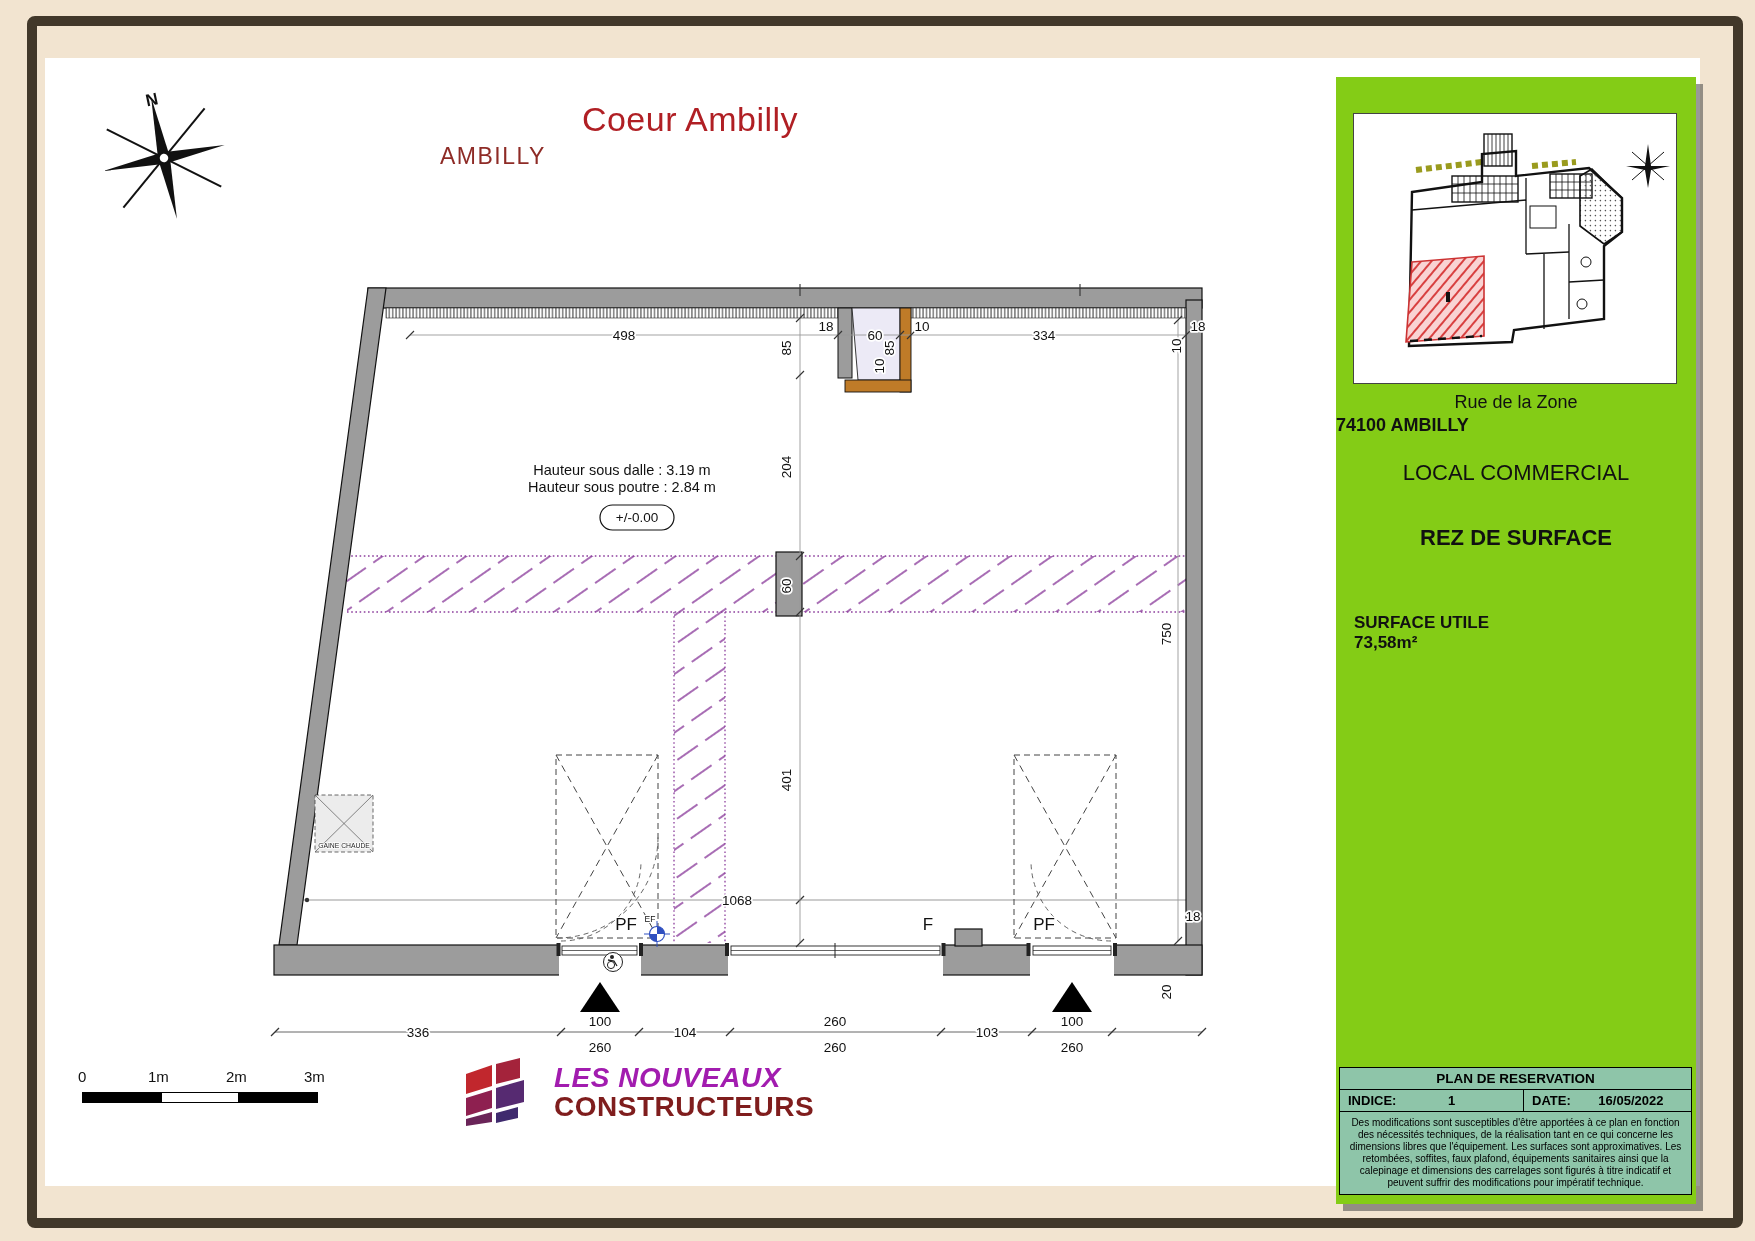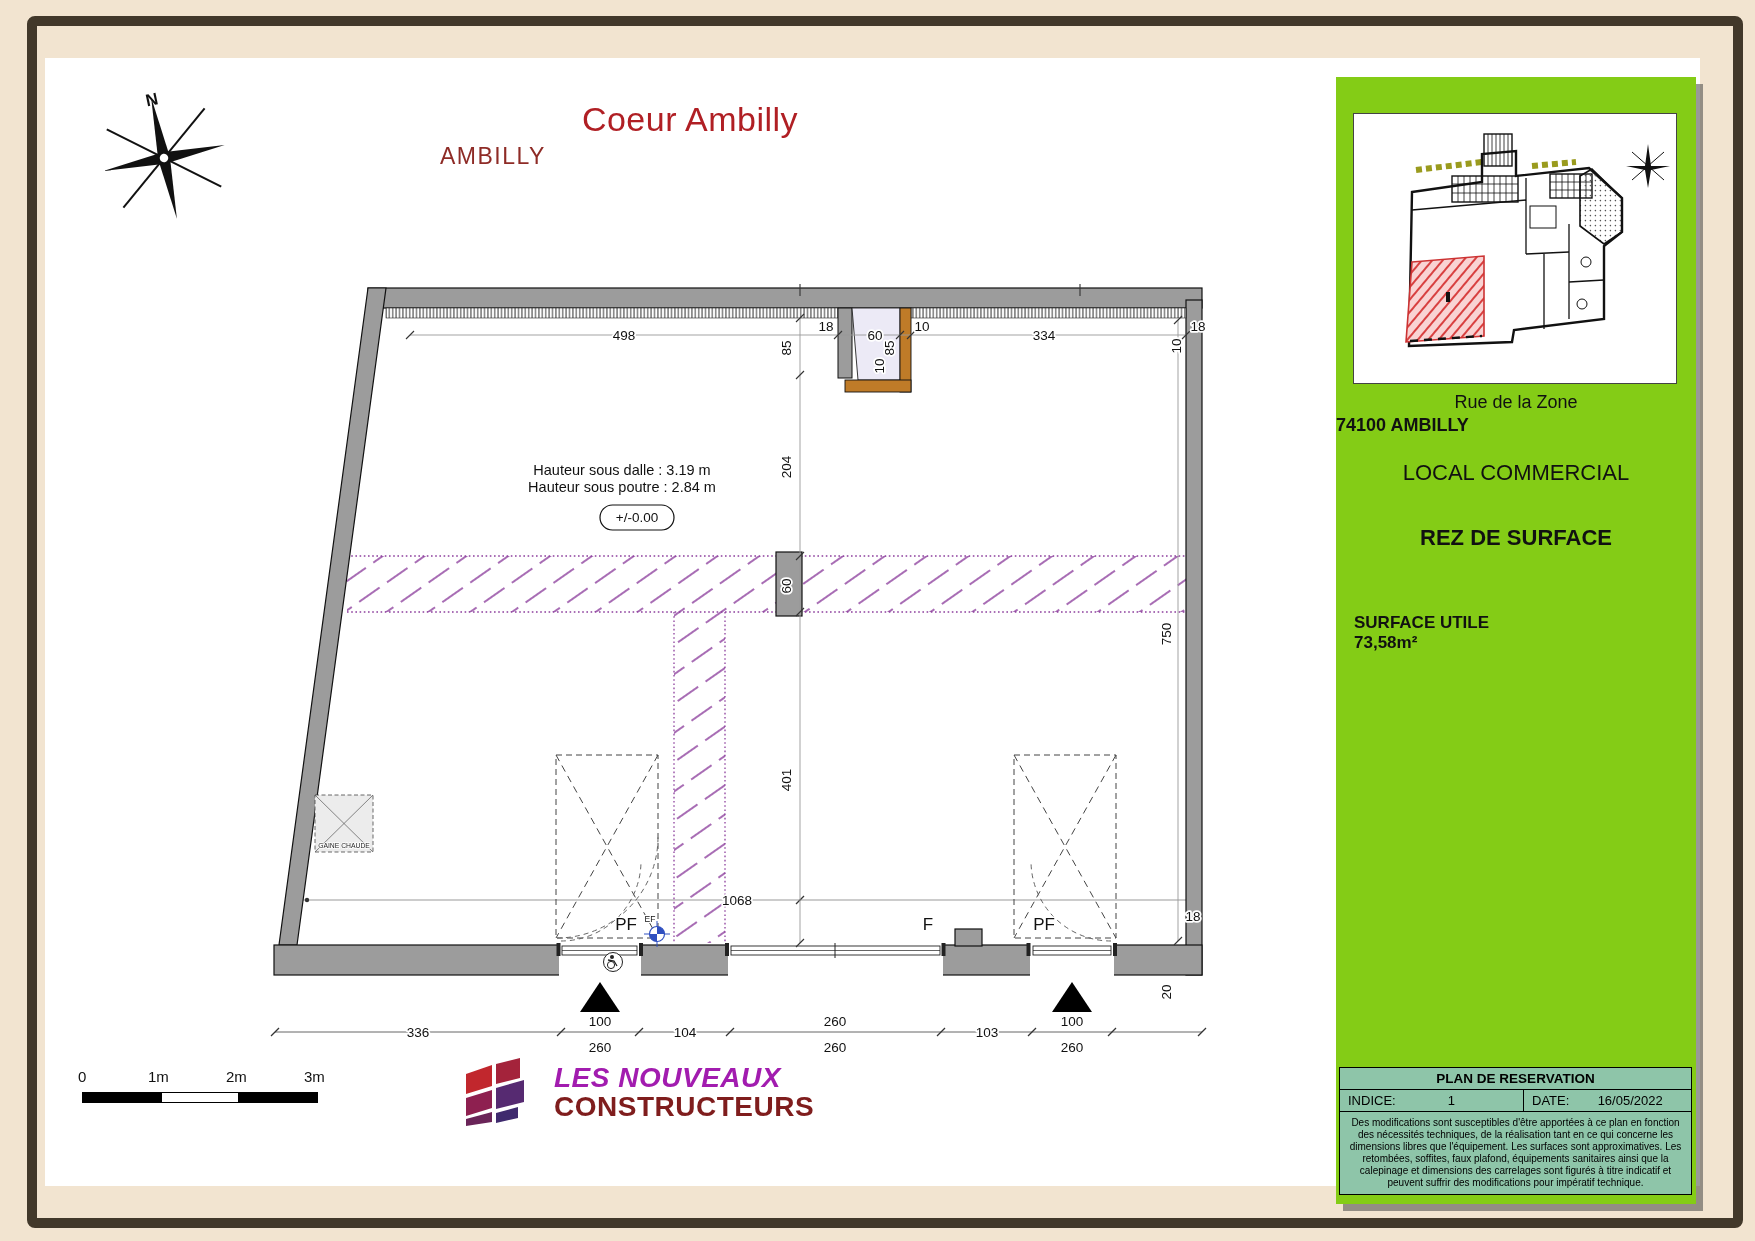--- a/index.html
+++ b/index.html
@@ -11,21 +11,21 @@
   
   .sidebar{position:absolute;left:1336px;top:55px;width:360px;height:1127px;background:#84cc16;box-shadow:7px 7px 0 rgba(70,70,70,.55);margin-top:22px;}
   .keyplan{position:absolute;left:17px;top:36px;width:322px;height:269px;background:#fff;border:1px solid #444;}
   .addr1{position:absolute;left:0;top:315px;width:100%;text-align:center;font-size:18px;color:#111;}
   .addr2{position:absolute;left:0;top:338px;width:100%;text-align:left;font-size:18px;font-weight:bold;color:#111;}
   .loctype{position:absolute;left:0;top:383px;width:100%;text-align:center;font-size:22px;font-weight:normal;color:#111;}
   .floor{position:absolute;left:0;top:448px;width:100%;text-align:center;font-size:22px;font-weight:bold;color:#111;}
   .surf{position:absolute;left:18px;right:16px;top:536px;display:flex;justify-content:space-between;font-size:17px;font-weight:bold;color:#111;flex-direction:column;}
   .tbl{position:absolute;left:3px;top:990px;width:351px;border:1px solid #000;background:#8ec5a9;}
   .tbl-title{border-bottom:1px solid #000;text-align:center;font-size:13.5px;font-weight:bold;padding:3px 0;}
-  .tbl-row{display:flex;border-bottom:1px solid #000;font-size:13px;font-weight:normal;gap:16px;}
+  .tbl-row{display:flex;border-bottom:1px solid #000;font-size:13px;font-weight:bold;gap:16px;}
   .tbl-cell{flex:1;display:flex;padding:3px 0 3px 8px;}
   .tbl-cell + .tbl-cell{border-left:1px solid #000;}
   .tbl-cell .val{flex:1;text-align:center;}
   .tbl-disc{padding:5px 7px;font-size:10px;line-height:1.2;color:#000;text-align:center;}
   
   .scalebar{position:absolute;left:76px;top:1068px;width:250px;height:40px;}
   .scalebar .lab{position:absolute;top:0;font-size:15px;color:#111;}
   .sb-bar{position:absolute;left:6px;top:24px;width:234px;height:9px;border:1px solid #000;display:flex;}
   .sb-seg{height:100%;width:78px;}
   .sb-b{background:#000;} .sb-w{background:#fff;border-left:1px solid #000;border-right:1px solid #000;box-sizing:border-box;}

